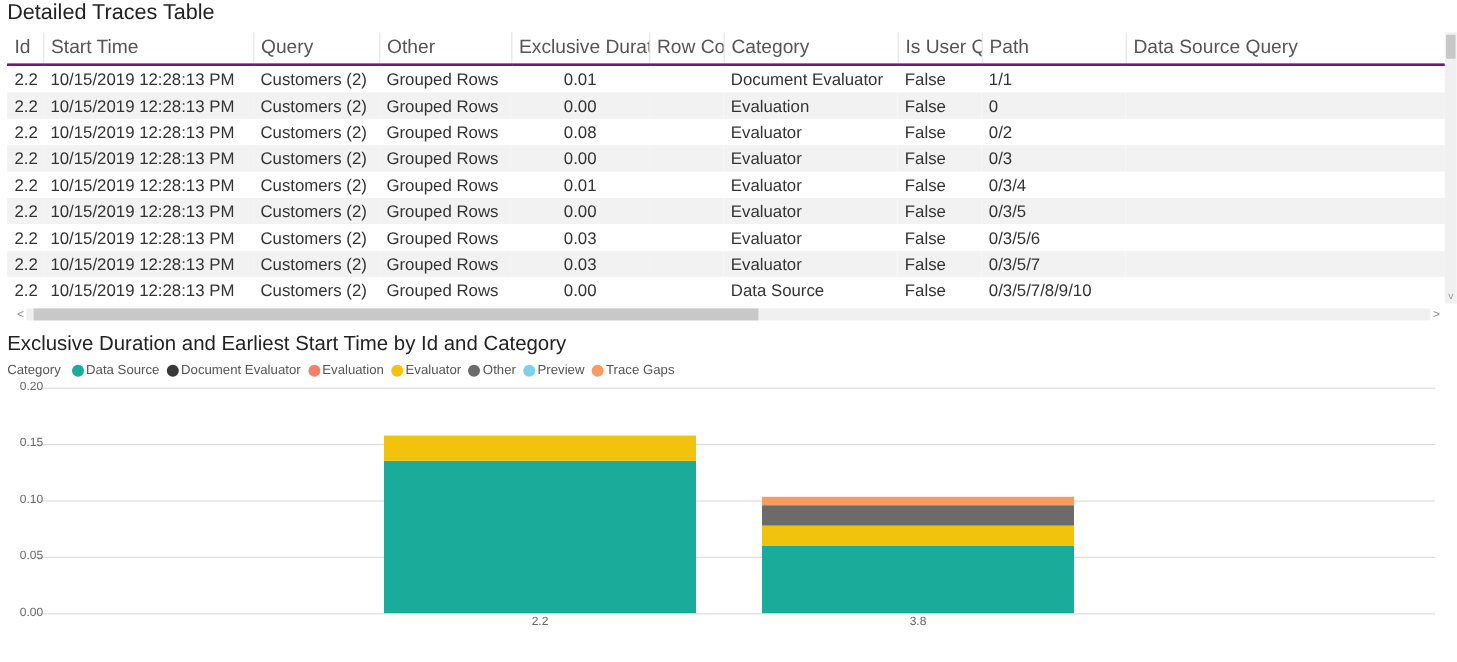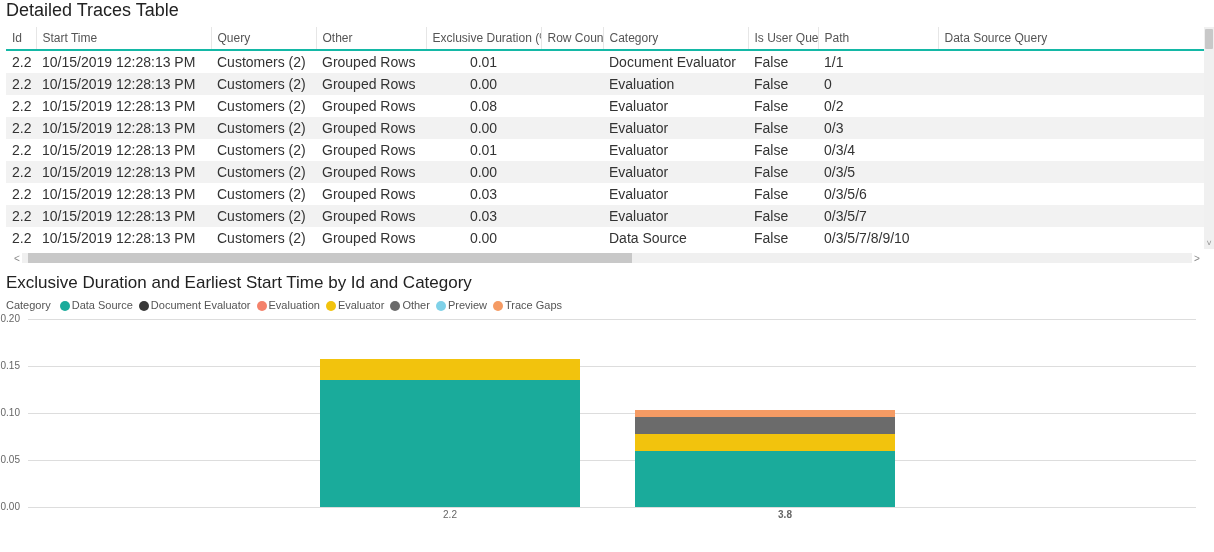--- a/index.html
+++ b/index.html
@@ -24,25 +24,25 @@
     margin-left: 6px;
     position: relative;
   }
   .table {
     width: 100%;
     border-collapse: collapse;
     table-layout: fixed;
   }
   .table th {
     font-weight: 400;
-    font-size: 12px;
+    font-size: 16px;
     text-align: left;
     color: #555;
     padding: 4px 6px;
-    border-bottom: 2px solid #14b8a6;
+    border-bottom: 2px solid #701a75;
     border-right: 1px solid #e6e6e6;
     white-space: nowrap;
     overflow: hidden;
   }
   .table th:last-child { border-right: none; }
   .table td {
     padding: 3px 6px;
     font-size: 14px;
     color: #333;
     white-space: nowrap;
@@ -110,21 +110,21 @@
     position: relative;
     width: 1200px;
     height: 200px;
     margin-left: 0px;
   }
   .ylab {
     position:absolute;
     font-size:10px;
     color:#666;
     left:0;
-    width:20px;
+    width:36px;
     text-align:right;
   }
   .grid {
     position:absolute;
     left:28px;
     right:4px;
     border-top:1px solid #ddd;
     height:0;
   }
   .xlab {
@@ -318,15 +318,15 @@
         <div class="seg" style="height: 126.9px; background: rgb(26, 171, 155); position: absolute; bottom: 0px; left: 0px; right: 0px;"></div>
         <div class="seg" style="height: 21.62px; background: rgb(242, 195, 13); position: absolute; bottom: 126.9px; left: 0px; right: 0px;"></div>
       </div>
       <div class="xlab" style="left: 320px; top: 190px;">2.2</div>
       <div class="bar" style="left: 635px; bottom: 0px; height: 188px; top: 0px; position: absolute;">
         <div class="seg" style="height: 56.4px; background: rgb(26, 171, 155); position: absolute; bottom: 0px; left: 0px; right: 0px;"></div>
         <div class="seg" style="height: 16.92px; background: rgb(242, 195, 13); position: absolute; bottom: 56.4px; left: 0px; right: 0px;"></div>
         <div class="seg" style="height: 16.92px; background: rgb(107, 107, 107); position: absolute; bottom: 73.32px; left: 0px; right: 0px;"></div>
         <div class="seg" style="height: 6.58px; background: rgb(245, 155, 100); position: absolute; bottom: 90.24px; left: 0px; right: 0px;"></div>
       </div>
-      <div class="xlab" style="left: 655px; top: 190px; font-weight: bold;">3.8</div>
+      <div class="xlab" style="left: 635px; top: 190px;">3.8</div>
     </div>
 </div>
 
 </body></html>

